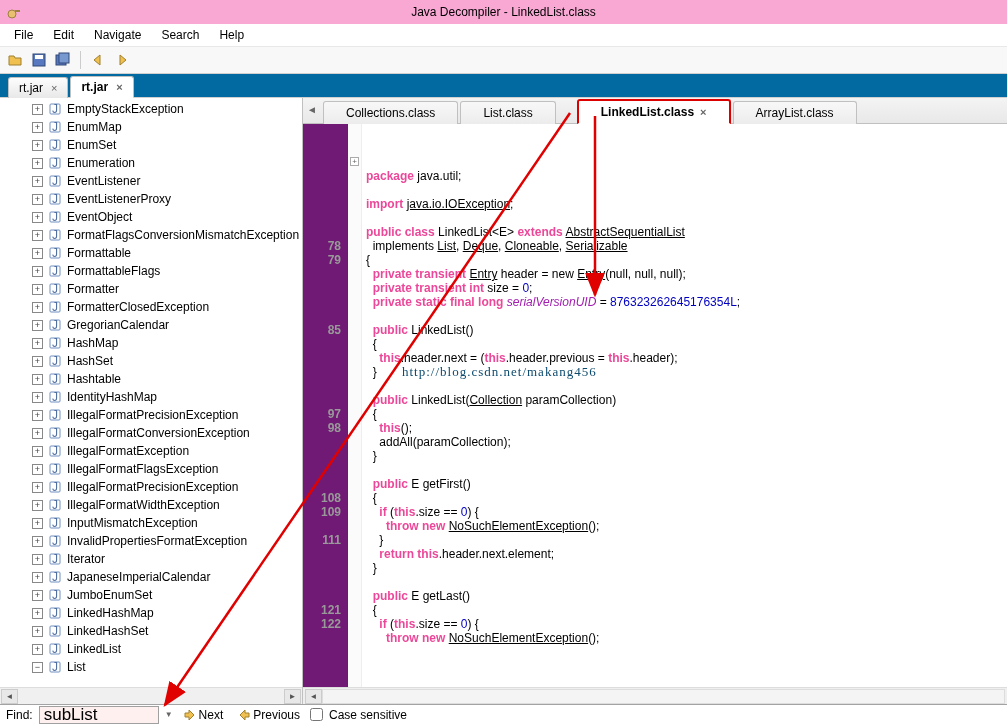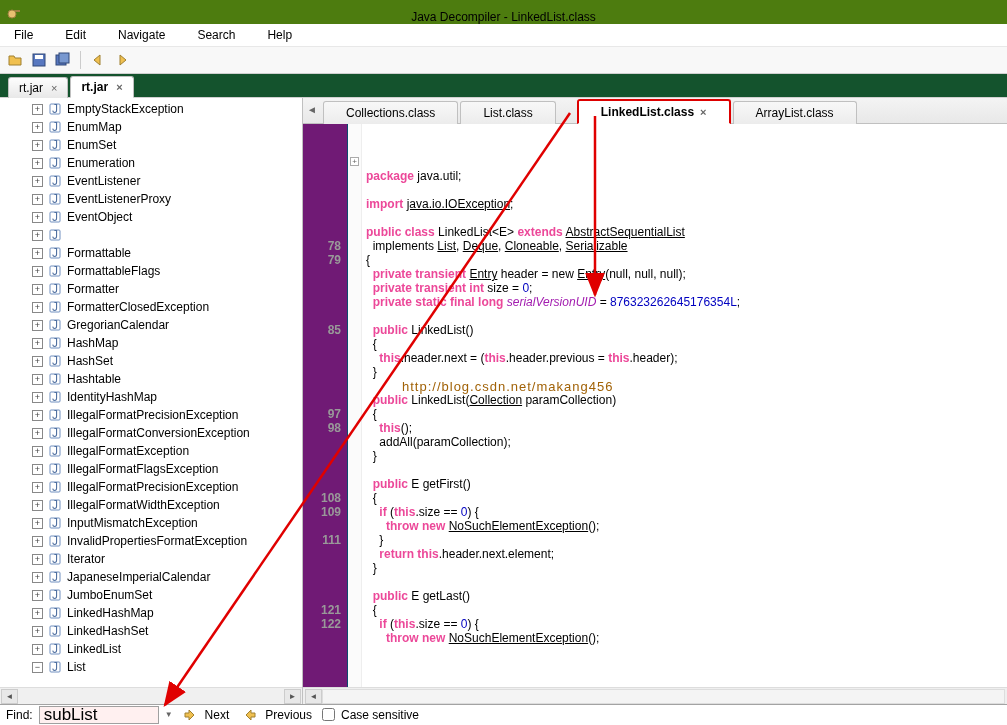--- a/index.html
+++ b/index.html
@@ -1,29 +1,29 @@
 <!DOCTYPE html>
 <html><head>
 <meta charset="utf-8">
 <style>
   * { box-sizing: border-box; margin: 0; padding: 0; font-family: Tahoma, Arial, sans-serif; font-size: 12px; }
   body { background: #fff; overflow: hidden; width: 1007px; height: 725px; }
   
-  .titlebar { height: 24px; background: #4d7c0f; display: flex; align-items: flex-end; justify-content: center; position: relative; }
+  .titlebar { height: 24px; background: #f9a8d4; display: flex; align-items: center; justify-content: center; position: relative; }
   .titlebar .logo { position: absolute; left: 6px; top: 4px; width: 16px; height: 16px; }
   .titlebar .title { font-size: 12px; color: #000; }
   
-  .menubar { height: 22px; display: flex; align-items: center; padding: 0 4px; gap: 12px; }
+  .menubar { height: 22px; display: flex; align-items: center; padding: 0 4px; gap: 0; }
   .menubar .menuitem { padding: 3px 10px; cursor: default; }
   
   .toolbar { height: 28px; display: flex; align-items: center; padding: 0 4px; gap: 2px; border-bottom: 1px solid #d0d0d0; border-top: 1px solid #e8e8e8; background: #f8f8f8; }
   .toolbar .tbtn { width: 22px; height: 22px; display: flex; align-items: center; justify-content: center; cursor: default; }
   .toolbar .sep { width: 1px; height: 18px; background: #ccc; margin: 0 4px; }
   
-  .tabstrip { height: 24px; display: flex; align-items: flex-end; padding-left: 8px; background: #14532d; border-bottom: 1px solid #d0d0d0; }
+  .tabstrip { height: 24px; display: flex; align-items: flex-end; padding-left: 8px; background: #0369a1; border-bottom: 1px solid #d0d0d0; }
   .tab { padding: 3px 10px; border: 1px solid #c0c0c0; border-bottom: none; background: linear-gradient(#fdfdfd, #e8e8e8); border-top-left-radius: 3px; border-top-right-radius: 3px; margin-right: 2px; display: flex; align-items: center; gap: 4px; cursor: default; position: relative; top: 1px; }
   .tab.active { background: #fff; font-weight: bold; border-bottom: 1px solid #fff; }
   .tab .close { font-size: 11px; color: #666; margin-left: 4px; }
   
   .main { display: flex; height: 606px; }
   
   .sidebar { width: 303px; border-right: 1px solid #c0c0c0; display: flex; flex-direction: column; background: #fff; }
   .tree { flex: 1; overflow: auto; padding: 2px 0; }
   .tree-item { display: flex; align-items: center; height: 18px; padding-left: 32px; cursor: default; white-space: nowrap; }
   .tree-item .expand { width: 11px; height: 11px; border: 1px solid #888; display: inline-flex; align-items: center; justify-content: center; font-size: 9px; margin-right: 4px; background: #fff; color: #444; line-height: 1; }
@@ -40,29 +40,29 @@
   
   .code-area { flex: 1; display: flex; overflow: hidden; position: relative; }
   .gutter { width: 45px; background: #701a75; border-right: 1px solid #0c4a6e; font-family: Consolas, monospace; font-size: 12px; color: #999; text-align: right; padding: 3px 6px 0 0; line-height: 14px; font-weight: bold; }
   .foldcol { width: 14px; background: #fbfbfb; border-right: 1px solid #eee; padding-top: 3px; }
   .foldicon { width: 9px; height: 9px; border: 1px solid #aaa; margin: 2px auto; font-size: 8px; display: flex; align-items: center; justify-content: center; color: #666; background: #fff; }
   .code { flex: 1; font-family: Consolas, Monaco, monospace; font-size: 12px; line-height: 14px; padding: 3px 0 0 4px; white-space: pre; overflow: hidden; position: relative; }
   .kw { color: #ec4899; font-weight: bold; }
   .num { color: #0000c0; }
   .ref { text-decoration: underline; color: #000; }
   .ital { font-style: italic; color: #a21caf; }
-  .watermark { position: absolute; top: 256px; left: 40px; color: #a16207; font-size: 13px; letter-spacing: 1px; font-family: Liberation Sans, sans-serif; pointer-events: none; z-index: 0; }
+  .watermark { position: absolute; top: 241px; left: 40px; color: #0c4a6e; font-size: 13px; letter-spacing: 1px; font-family: Liberation Serif, serif; pointer-events: none; z-index: 0; }
   .code-content { position: relative; z-index: 1; }
   
   .bottom-scroll { height: 17px; background: #efefef; border-top: 1px solid #ddd; display: flex; align-items: center; padding: 0 2px; }
   .bottom-scroll .track { flex: 1; height: 15px; background: #f4f4f4; border: 1px solid #ddd; }
   
   .findbar { height: 20px; display: flex; align-items: center; padding: 0 6px; gap: 6px; background: #fff; border-top: 1px solid #a3a3a3; }
   .findbar input { height: 18px; width: 120px; border: 1px solid #a0a0a0; background: #fff0f0; padding: 0 4px; font-size: 17px; }
-  .findbar .fbtn { display: flex; align-items: flex-end; gap: 8px; padding: 1px 4px; cursor: default; }
+  .findbar .fbtn { display: flex; align-items: flex-end; gap: 2px; padding: 1px 4px; cursor: default; }
   .findbar input[type=checkbox] { width: 13px; height: 13px; }
   
   svg.annotation { position: absolute; pointer-events: none; z-index: 100; }
 </style>
 </head>
 <body>
 
 <div class="titlebar">
   <span class="logo">
     <svg width="16" height="16">
@@ -198,20 +198,21 @@
           <span>EventObject</span>
         </div>
         <div class="tree-item">
           <span class="expand">+</span>
           <span class="icon">
             <svg width="16" height="16">
               <rect x="3" y="3" width="10" height="10" rx="1" fill="#fff" stroke="#7090c0"></rect>
               <text x="5" y="12" font-size="9" fill="#5070a0" font-family="monospace">J</text>
             </svg>
           </span>
+          <span>FormatFlagsConversionMismatchException</span>
         </div>
         <div class="tree-item">
           <span class="expand">+</span>
           <span class="icon">
             <svg width="16" height="16">
               <rect x="3" y="3" width="10" height="10" rx="1" fill="#fff" stroke="#7090c0"></rect>
               <text x="5" y="12" font-size="9" fill="#5070a0" font-family="monospace">J</text>
             </svg>
           </span>
           <span>Formattable</span>

